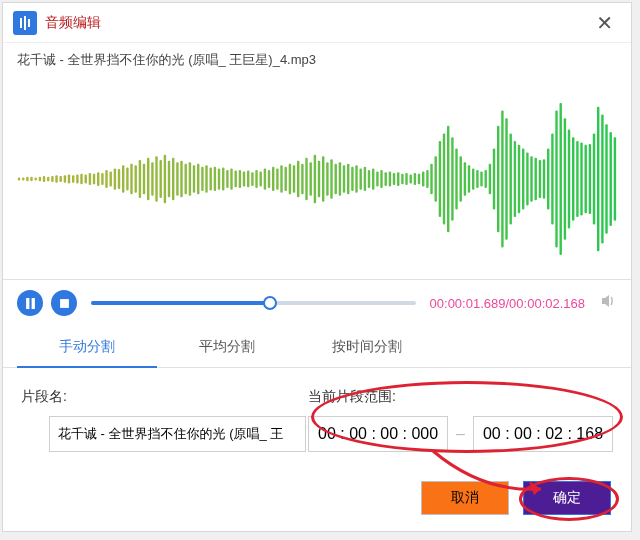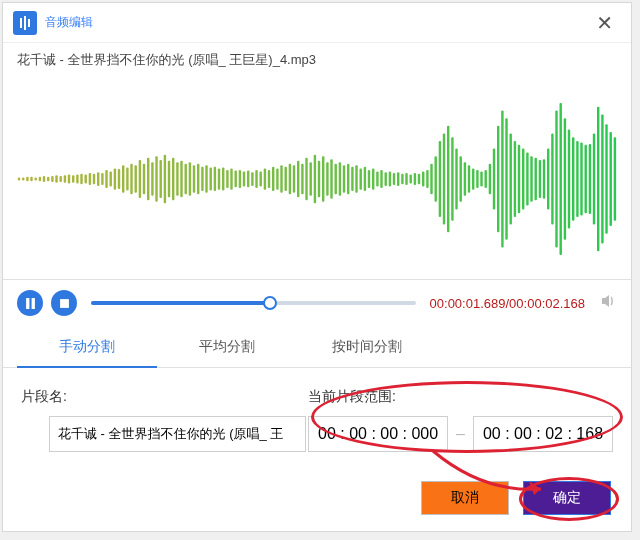--- a/index.html
+++ b/index.html
@@ -33,21 +33,21 @@
     align-items: center;
     justify-content: center;
     margin-right: 8px;
   }
   .app-icon span {
     display:inline-block;
     width:2px;height:10px;background:#fff;margin:0 1px;
   }
   .app-icon span:nth-child(2){height:14px;}
   .app-icon span:nth-child(3){height:8px;}
-  .title { font-size: 12px; color:#3b82f6; flex:1; }
+  .title { font-size: 14px; color:#b91c1c; flex:1; }
   .close-x { font-size:20px; color:#555; cursor:pointer; padding:4px 8px;}
   .filename {
     padding: 8px 14px 0 14px;
     font-size: 13px;
     color: #444;
   }
   .wave-area {
     height: 200px;
     position: relative;
     margin: 10px 14px 0 14px;
@@ -67,21 +67,21 @@
     width:26px;height:26px;border-radius:50%;
     background:#2f78e0;display:flex;align-items:center;justify-content:center;
     cursor:pointer;
   }
   .ctrl-btn svg{width:11px;height:11px;fill:#fff;}
   .progress {
     flex:1;height:4px;background:#d0d9e4;border-radius:2px;position:relative;margin:0 6px;
   }
   .progress-fill{height:100%;width:55%;background:#2f78e0;border-radius:2px;}
   .progress-knob{position:absolute;left:55%;top:50%;transform:translate(-50%,-50%);width:14px;height:14px;border-radius:50%;background:#fff;border:2px solid #2f78e0;}
-  .time-txt{font-size:13px;color:#b91c1c;white-space:nowrap;}
+  .time-txt{font-size:13px;color:#ec4899;white-space:nowrap;}
   .vol-icon{color:#bbb;margin-left:6px;}
   .tabs {
     display:flex;
     border-bottom:1px solid #e0e0e0;
     padding: 0 14px;
     height:40px;
   }
   .tab {
     width:140px;text-align:center;font-size:14px;color:#555;
     display:flex;align-items:center;justify-content:center;cursor:pointer;

